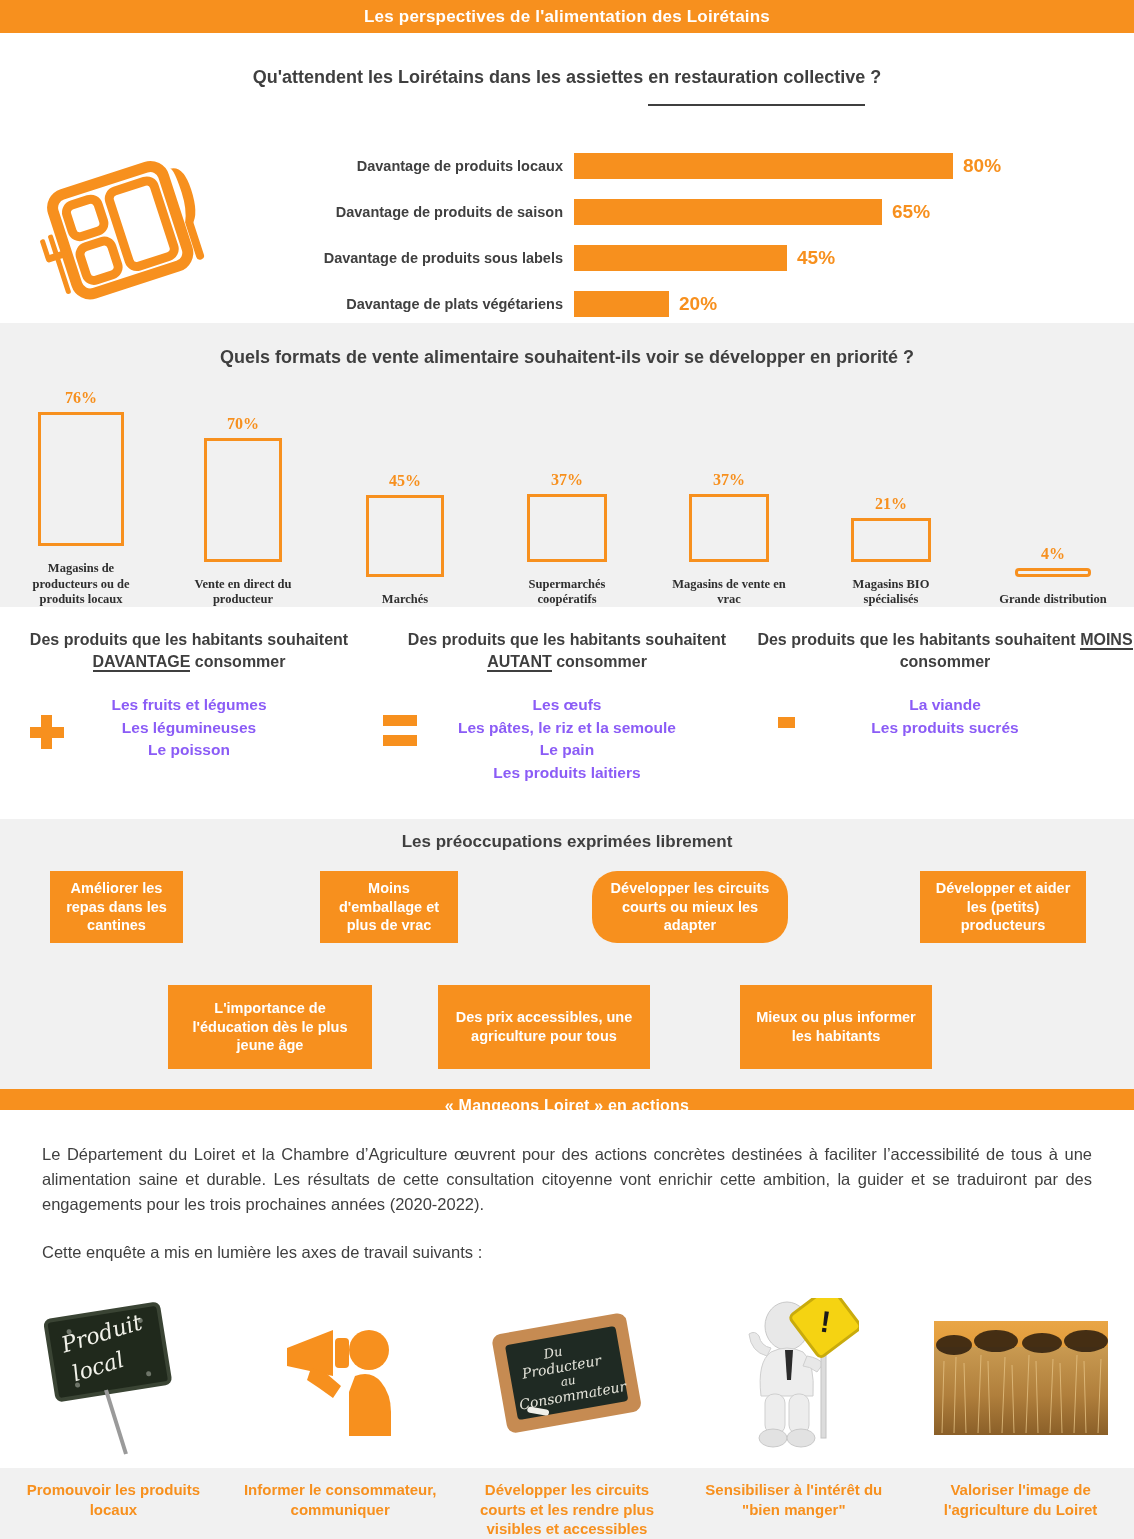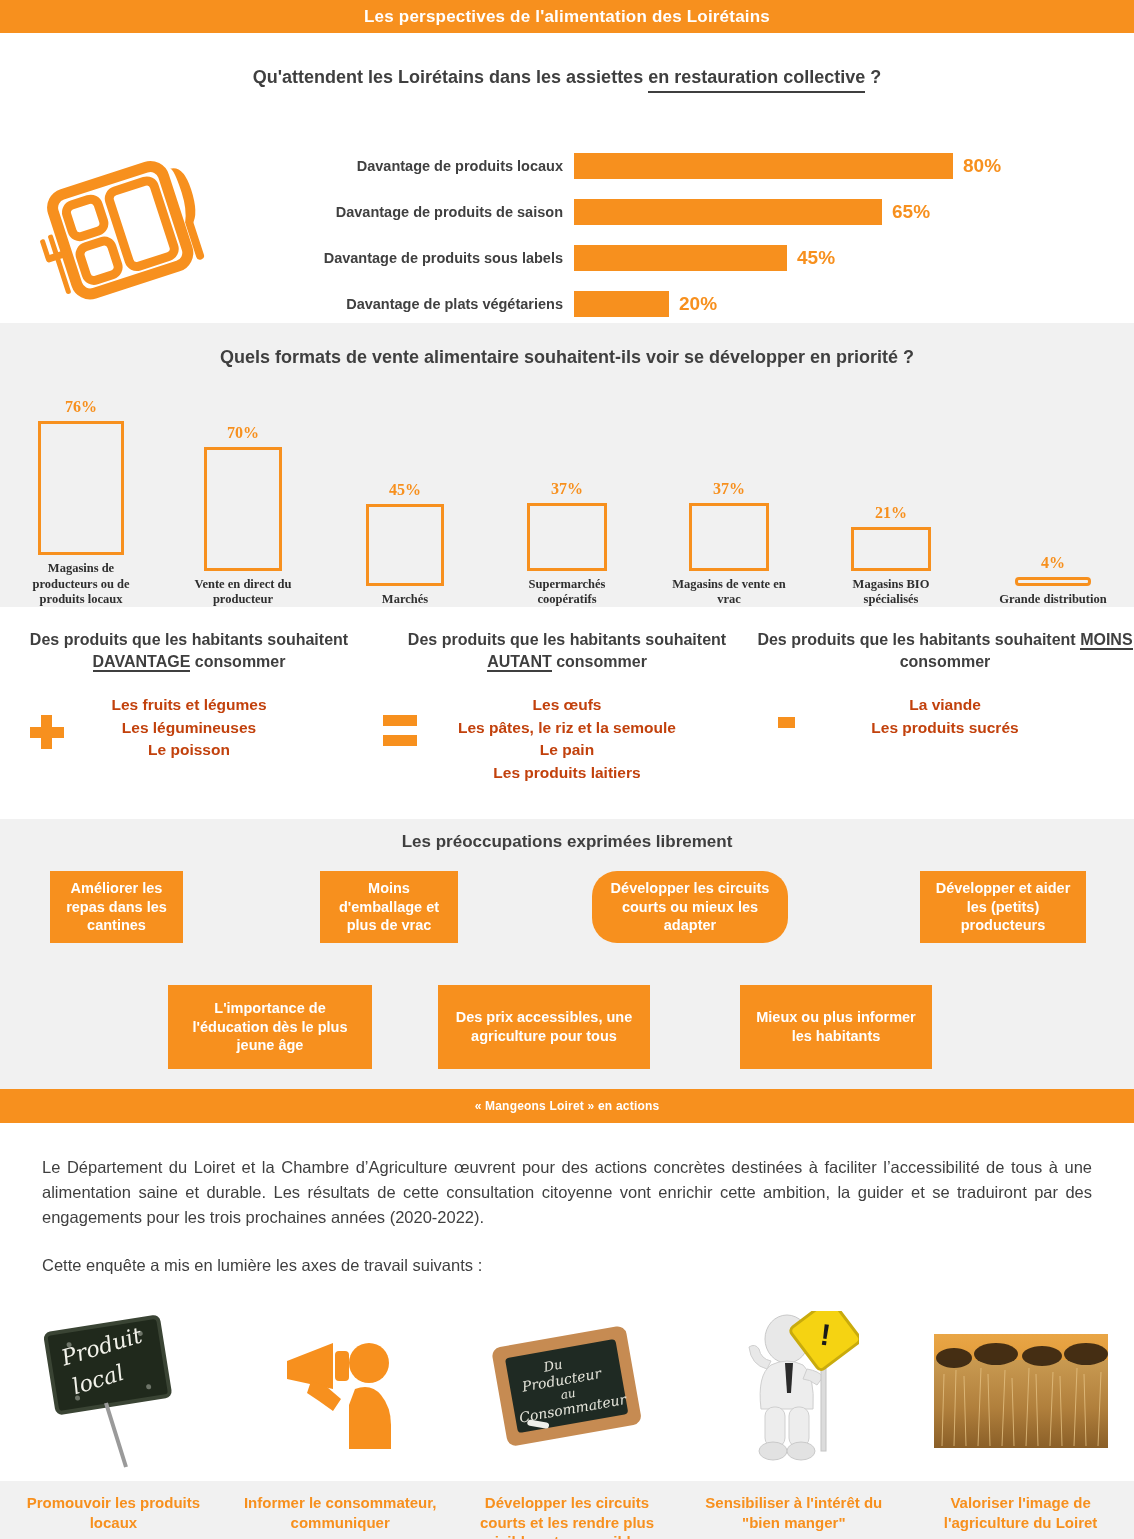--- a/index.html
+++ b/index.html
@@ -19,68 +19,68 @@
     letter-spacing:.2px;
   }
 
   
   #title-band{height:33px;line-height:33px;font-size:17px;}
   #sec1{position:relative;height:290px;background:#fff;}
   #q1{
     text-align:center;font-size:18px;font-weight:bold;color:#3f3f3f;
     padding-top:34px;
   }
-  #q1 u{text-decoration:none;border-bottom:2px solid #3f3f3f;padding-bottom:4px;}
+  #q1 u{text-decoration:none;border-bottom:2px solid #3f3f3f;padding-bottom:17px;}
   #tray-icon{position:absolute;left:34px;top:124px;}
   #hbars{position:absolute;left:8px;top:110px;width:1134px;}
   .hrow{height:46px;display:flex;align-items:center;}
   .hlabel{
     width:566px;text-align:right;padding-right:11px;box-sizing:border-box;
     font-size:14.5px;font-weight:bold;color:#404040;
   }
   .hbar{height:26px;background:#F7901E;}
   .hval{font-size:19px;font-weight:bold;color:#F7901E;margin-left:10px;}
 
   
   #sec2{background:#F1F1F1;height:284px;position:relative;}
   #q2{text-align:center;font-size:18px;font-weight:bold;color:#3f3f3f;padding-top:24px;}
   #vbars{position:absolute;left:0;top:52px;width:1134px;height:232px;
           display:flex;align-items:flex-end;}
   .vcol{flex:1 1 0;display:flex;flex-direction:column;align-items:center;
         justify-content:flex-end;height:100%;position:relative;font-family:Liberation Serif, serif;}
   .vval{font-size:16px;font-weight:bold;color:#F7901E;margin-bottom:5px;}
   .vbox{border:3px solid #F7901E;background:transparent;box-sizing:border-box;}
   .vcap{font-size:12.5px;font-weight:bold;color:#2f2f2f;text-align:center;
-        line-height:1.22;margin-top:6px;width:118px;}
+        line-height:1.22;margin-top:15px;width:118px;}
 
   
   #sec3{height:212px;background:#fff;display:flex;padding-top:22px;box-sizing:border-box;}
   .cmp{flex:1 1 0;text-align:center;position:relative;}
   .cmp-head{font-size:16px;font-weight:bold;color:#3f3f3f;line-height:1.35;}
   .cmp-head u{text-decoration:none;border-bottom:2px solid #3f3f3f;}
-  .cmp-body{margin-top:22px;font-size:15.5px;font-weight:bold;color:#c2410c;line-height:1.45;}
+  .cmp-body{margin-top:22px;font-size:15.5px;font-weight:bold;color:#8b5cf6;line-height:1.45;}
   .sym{position:absolute;}
   .sym-plus-h{position:absolute;width:34px;height:11px;background:#F7901E;top:12px;left:0;}
   .sym-plus-v{position:absolute;width:11px;height:34px;background:#F7901E;top:0;left:11px;}
   .sym-eq-b{width:34px;height:11px;background:#F7901E;}
   .sym-minus{width:17px;height:11px;background:#F7901E;}
 
   
   #sec4{background:#F1F1F1;height:270px;position:relative;}
   #q4{text-align:center;font-size:17px;font-weight:bold;color:#3f3f3f;padding-top:13px;}
   .bubble{
     position:absolute;background:#F7901E;color:#fff;font-weight:bold;
     font-size:14.5px;line-height:1.28;text-align:center;
     display:flex;align-items:center;justify-content:center;
     box-sizing:border-box;padding:6px 8px;
   }
   .tail{position:absolute;width:0;height:0;}
 
   
-  #act-band{height:34px;line-height:34px;font-size:12px;}
+  #act-band{height:21px;line-height:34px;font-size:16px;}
   #sec5{background:#fff;padding:20px 30px 0 30px;box-sizing:border-box;height:178px;}
   #sec5 p{margin:12px;font-size:16.5px;line-height:1.5;color:#3f3f3f;text-align:justify;}
   #sec5 p.second{margin-top:24px;text-align:left;}
 
   
   #axes{height:262px;position:relative;background:#fff;}
   #axes-icons{display:flex;height:180px;align-items:center;}
   .axcell{flex:1 1 0;display:flex;align-items:center;justify-content:center;height:100%;}
   #axes-caps{display:flex;background:#F1F1F1;height:82px;align-items:flex-start;}
   .axcap{flex:1 1 0;text-align:center;font-size:15px;font-weight:bold;

